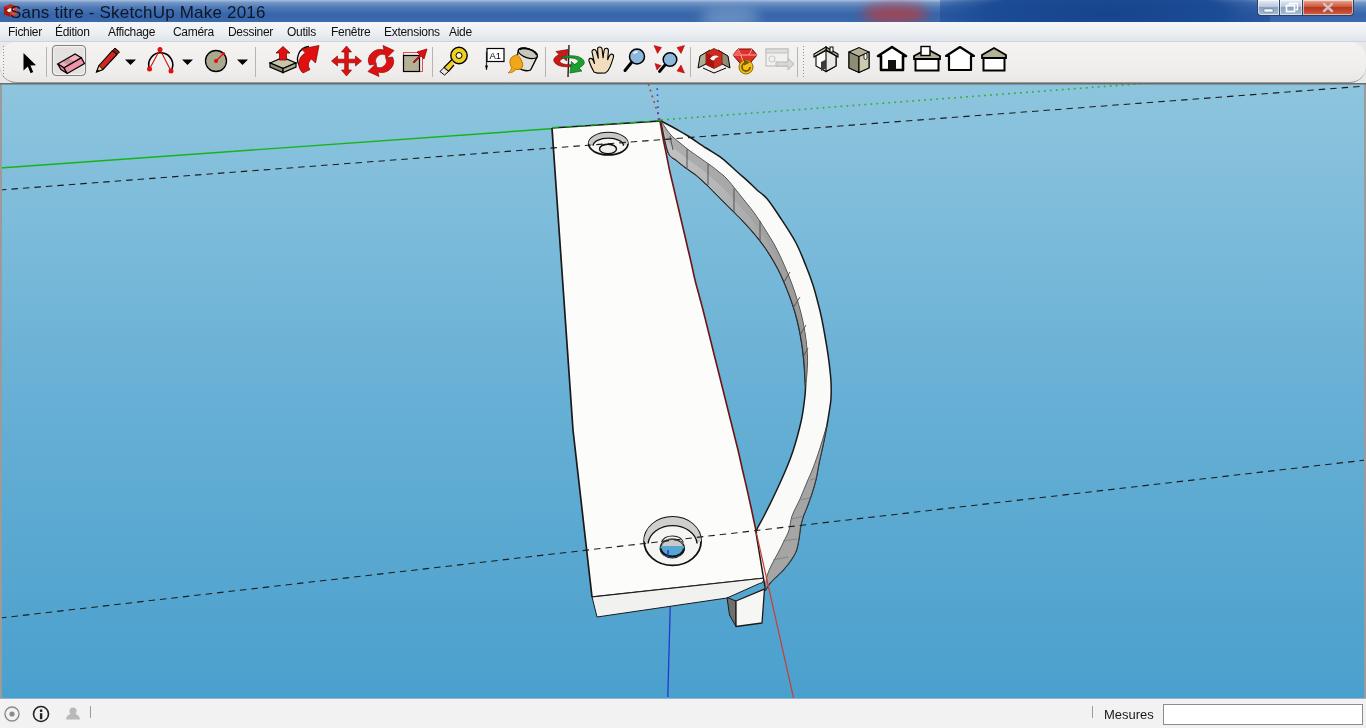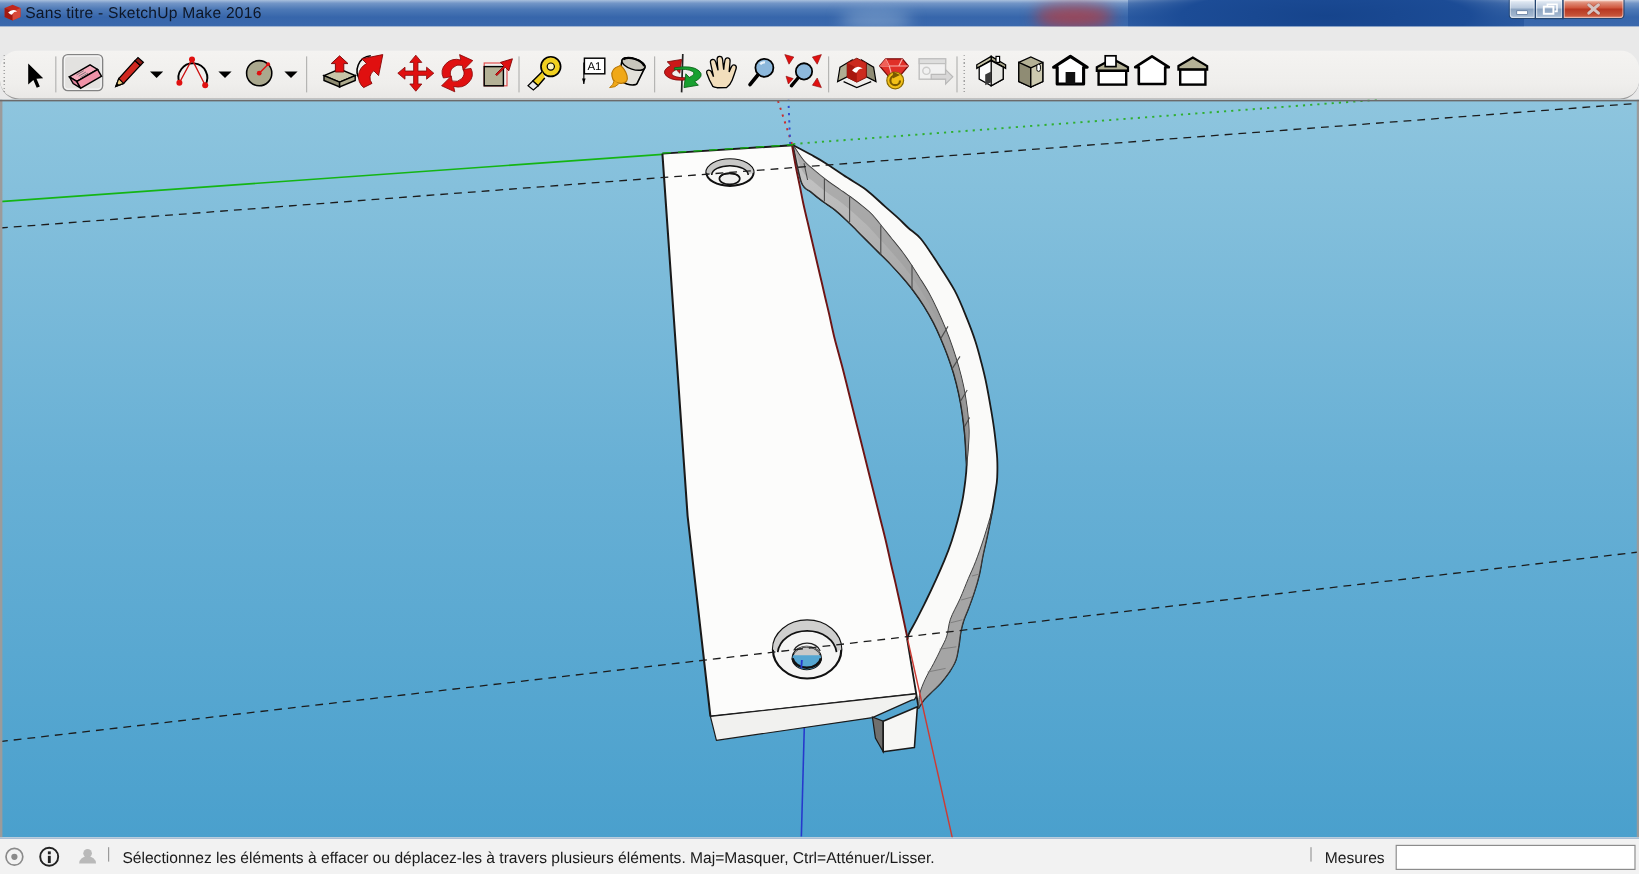--- a/index.html
+++ b/index.html
@@ -4,21 +4,21 @@
 <style>
   html,body{margin:0;padding:0;width:1366px;height:728px;overflow:hidden;
     font-family:"Liberation Sans",sans-serif;}
   #app{position:relative;width:1366px;height:728px;background:#e9e9e9;}
   
   #titlebar{position:absolute;left:0;top:0;width:1366px;height:22px;overflow:hidden;
     background:linear-gradient(180deg,#a9c0dd 0%,#7396c7 12%,#4d79b6 35%,#3766ab 65%,#3b69ad 100%);}
   #tbdark{position:absolute;left:940px;top:0;width:330px;height:22px;
     background:radial-gradient(ellipse 220px 40px at 50% 60%, #16448c 0%, #1c4c96 55%, rgba(28,76,150,0) 100%);}
   .blob{position:absolute;border-radius:50%;filter:blur(6px);}
-  #titletext{position:absolute;left:21px;top:3px;font-size:13px;color:#0d1626;letter-spacing:0.2px;}
+  #titletext{position:absolute;left:10px;top:3px;font-size:17px;color:#0d1626;letter-spacing:0.2px;}
   #sulogo{position:absolute;left:3px;top:3px;width:15px;height:15px;}
   
   #winbtns{position:absolute;left:1257px;top:0;width:100px;height:16px;}
   .wbtn{position:absolute;top:0;height:15px;border:1px solid #25456f;border-top:none;
     background:linear-gradient(180deg,#e7eef7 0%,#b8c8dc 45%,#8ba3c0 50%,#a9bdd4 100%);
     box-shadow:inset 0 0 0 1px rgba(255,255,255,.55);}
   #btnmin{left:0;width:21px;border-radius:0 0 0 4px;}
   #btnmax{left:22px;width:22px;border-radius:0;}
   #btncls{left:45px;width:50px;border-radius:0 0 4px 0;
     background:linear-gradient(180deg,#f0b8a4 0%,#dd8873 18%,#cf553b 45%,#b83722 50%,#c04a30 75%,#d06146 100%);}
@@ -71,20 +71,31 @@
             <rect x="6.5" y="5.5" width="8" height="6" fill="none" stroke="#fff" stroke-width="1.6"></rect>
             <path d="M9.5,5 v-1.5 h8 v6 h-2" fill="none" stroke="#fff" stroke-width="1.3"></path>
           </svg></div>
       <div class="wbtn" id="btncls"><svg width="50" height="15">
             <path d="M21,4 L29,11 M29,4 L21,11" stroke="#fff" stroke-width="2.6" stroke-linecap="round"></path>
             <path d="M21,4 L29,11 M29,4 L21,11" stroke="#5a1008" stroke-width="3.4" stroke-linecap="round" opacity="0.25"></path>
           </svg></div>
     </div>
   </div>
 
+  <div id="menubar">
+    <span style="left:8px;">Fichier</span>
+    <span style="left:55px;">Édition</span>
+    <span style="left:108px;">Affichage</span>
+    <span style="left:173px;">Caméra</span>
+    <span style="left:228px;">Dessiner</span>
+    <span style="left:287px;">Outils</span>
+    <span style="left:331px;">Fenêtre</span>
+    <span style="left:384px;">Extensions</span>
+    <span style="left:449px;">Aide</span>
+  </div>
 
   <div id="toolbar">
     <div class="grip" style="left:2px;"></div>
     <div class="tsep" style="left:46px;"></div>
     <div class="tsep" style="left:255px;"></div>
     <div class="tsep" style="left:432px;"></div>
     <div class="tsep" style="left:545px;"></div>
     <div class="tsep" style="left:690px;"></div>
     <div class="tsep" style="left:797px;"></div>
     <div class="grip" style="left:802px;"></div>
@@ -364,19 +375,18 @@
     <svg style="position:absolute;left:3px;top:4px;" width="90" height="22">
       <circle cx="9" cy="11" r="7" fill="none" stroke="#8a8a8a" stroke-width="1.4"></circle>
       <circle cx="9" cy="11" r="2.6" fill="#8a8a8a"></circle>
       <circle cx="38" cy="11" r="7.5" fill="none" stroke="#222" stroke-width="1.6"></circle>
       <rect x="36.9" y="6.5" width="2.4" height="2.4" fill="#222"></rect>
       <rect x="36.9" y="10.2" width="2.4" height="6" fill="#222"></rect>
       <circle cx="70" cy="8" r="3.6" fill="#b9b9b9"></circle>
       <path d="M63,16.5 a7,6 0 0 1 14,0 z" fill="#b9b9b9"></path>
     </svg>
     <div class="ssep" style="left:90px;"></div>
-    <div id="stext">Sélectionnez les éléments à effacer ou déplacez-les à travers plusieurs éléments. Maj=Masquer, Ctrl=Atténuer/Lisser.</div>
     <div class="ssep" style="left:1092px;"></div>
     <div id="mesures">Mesures</div>
     <div id="mbox"></div>
   </div>
 
 </div>
 
 </body></html>

